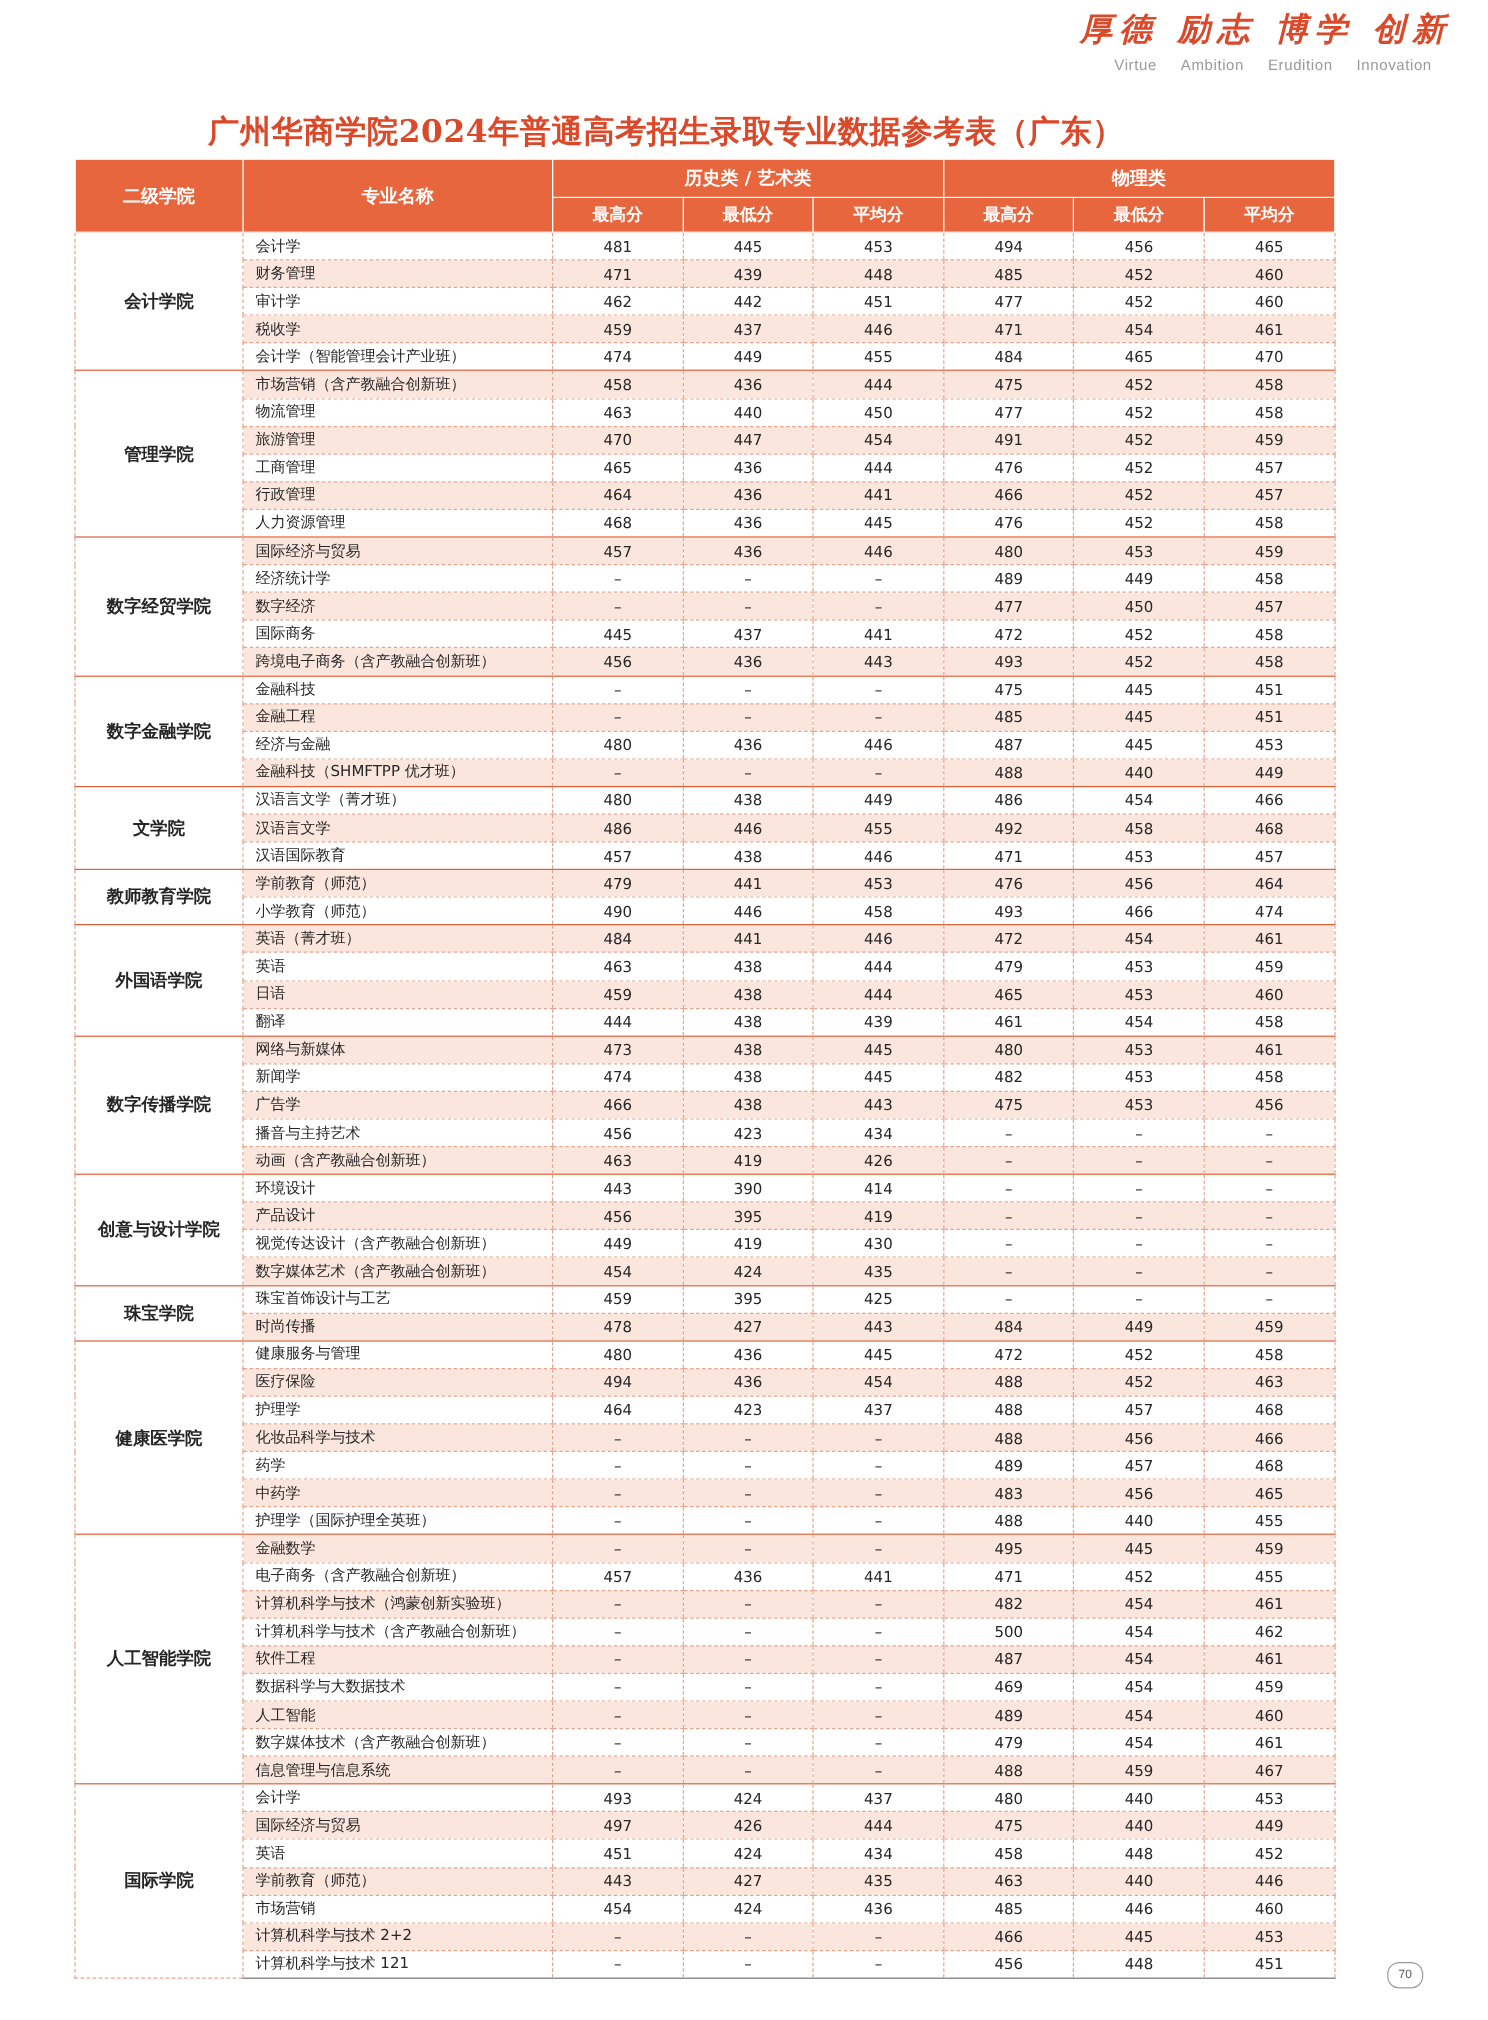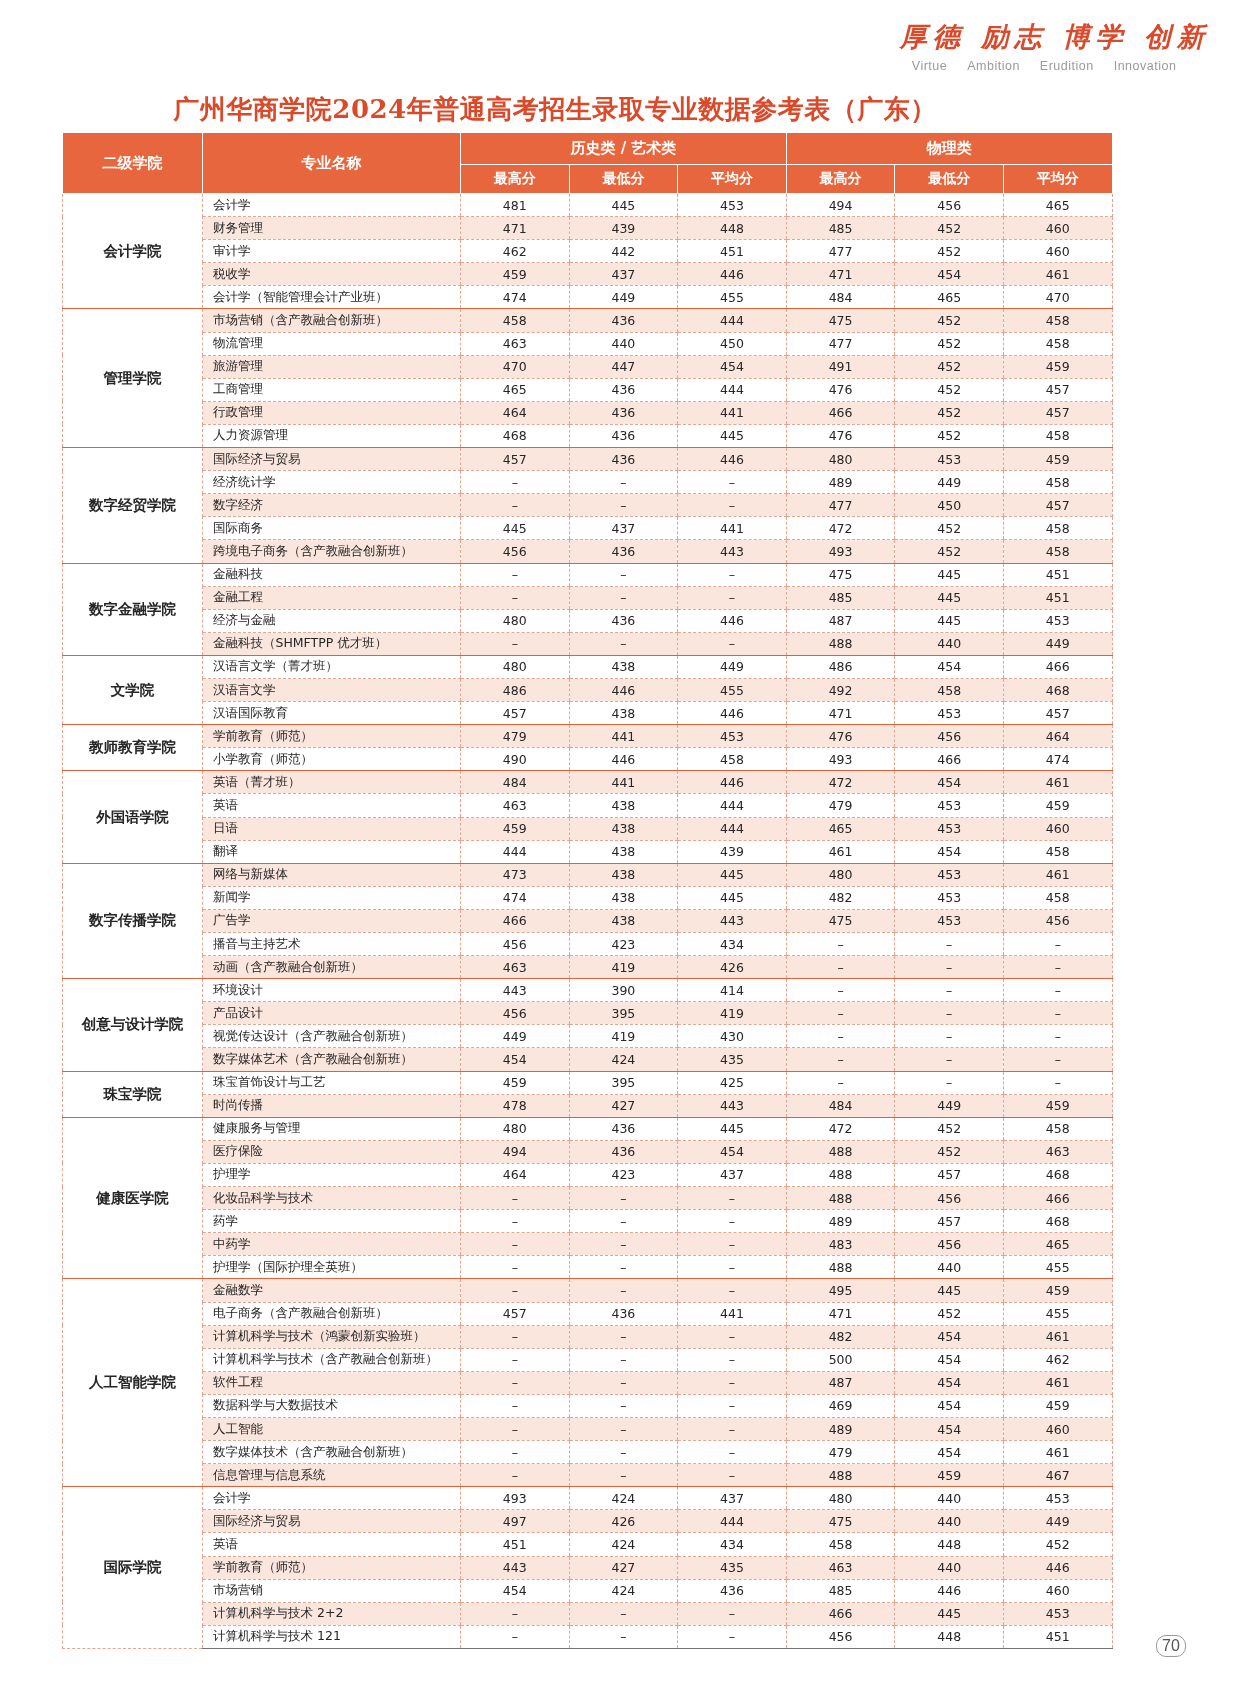--- a/index.html
+++ b/index.html
@@ -6,21 +6,21 @@
   body{
     width:1240px;height:1683px;
     background:#ffffff;
     font-family:"Liberation Sans","DejaVu Sans",sans-serif;
     color:#1a1a1a;
     position:relative;
     overflow:hidden;
   }
   
   .motto{
-    position:absolute;top:22px;right:30px;text-align:left;
+    position:absolute;top:10px;right:30px;text-align:center;
   }
   .motto .cn{
     font-family:"DejaVu Serif","Liberation Serif",serif;
     font-size:27px;font-weight:bold;font-style:italic;
     color:#d9492a;letter-spacing:6px;line-height:1.1;
     white-space:nowrap;
   }
   .motto .en{
     font-size:12.5px;color:#9a9a9a;letter-spacing:0.5px;
     margin-top:7px;white-space:nowrap;
@@ -85,21 +85,21 @@
   }
   tbody td.last{border-right:1px dashed #e7a58e;}
 
   tbody tr.group-start td{border-top:1px solid #e0603a;}
   tbody tr:last-child td{border-bottom:1px solid #737373;}
 
   
   .page-num{
     position:absolute;bottom:26px;right:54px;
     width:28px;height:20px;border:1px solid #9a9a9a;border-radius:10px;
-    font-size:16px;color:#555;line-height:20px;text-align:center;
+    font-size:10px;color:#555;line-height:20px;text-align:center;
   }
 </style>
 </head>
 <body>
 
 <div class="motto">
   <div class="cn">厚德 励志 博学 创新</div>
   <div class="en">
     <span>Virtue</span>
     <span>Ambition</span>

